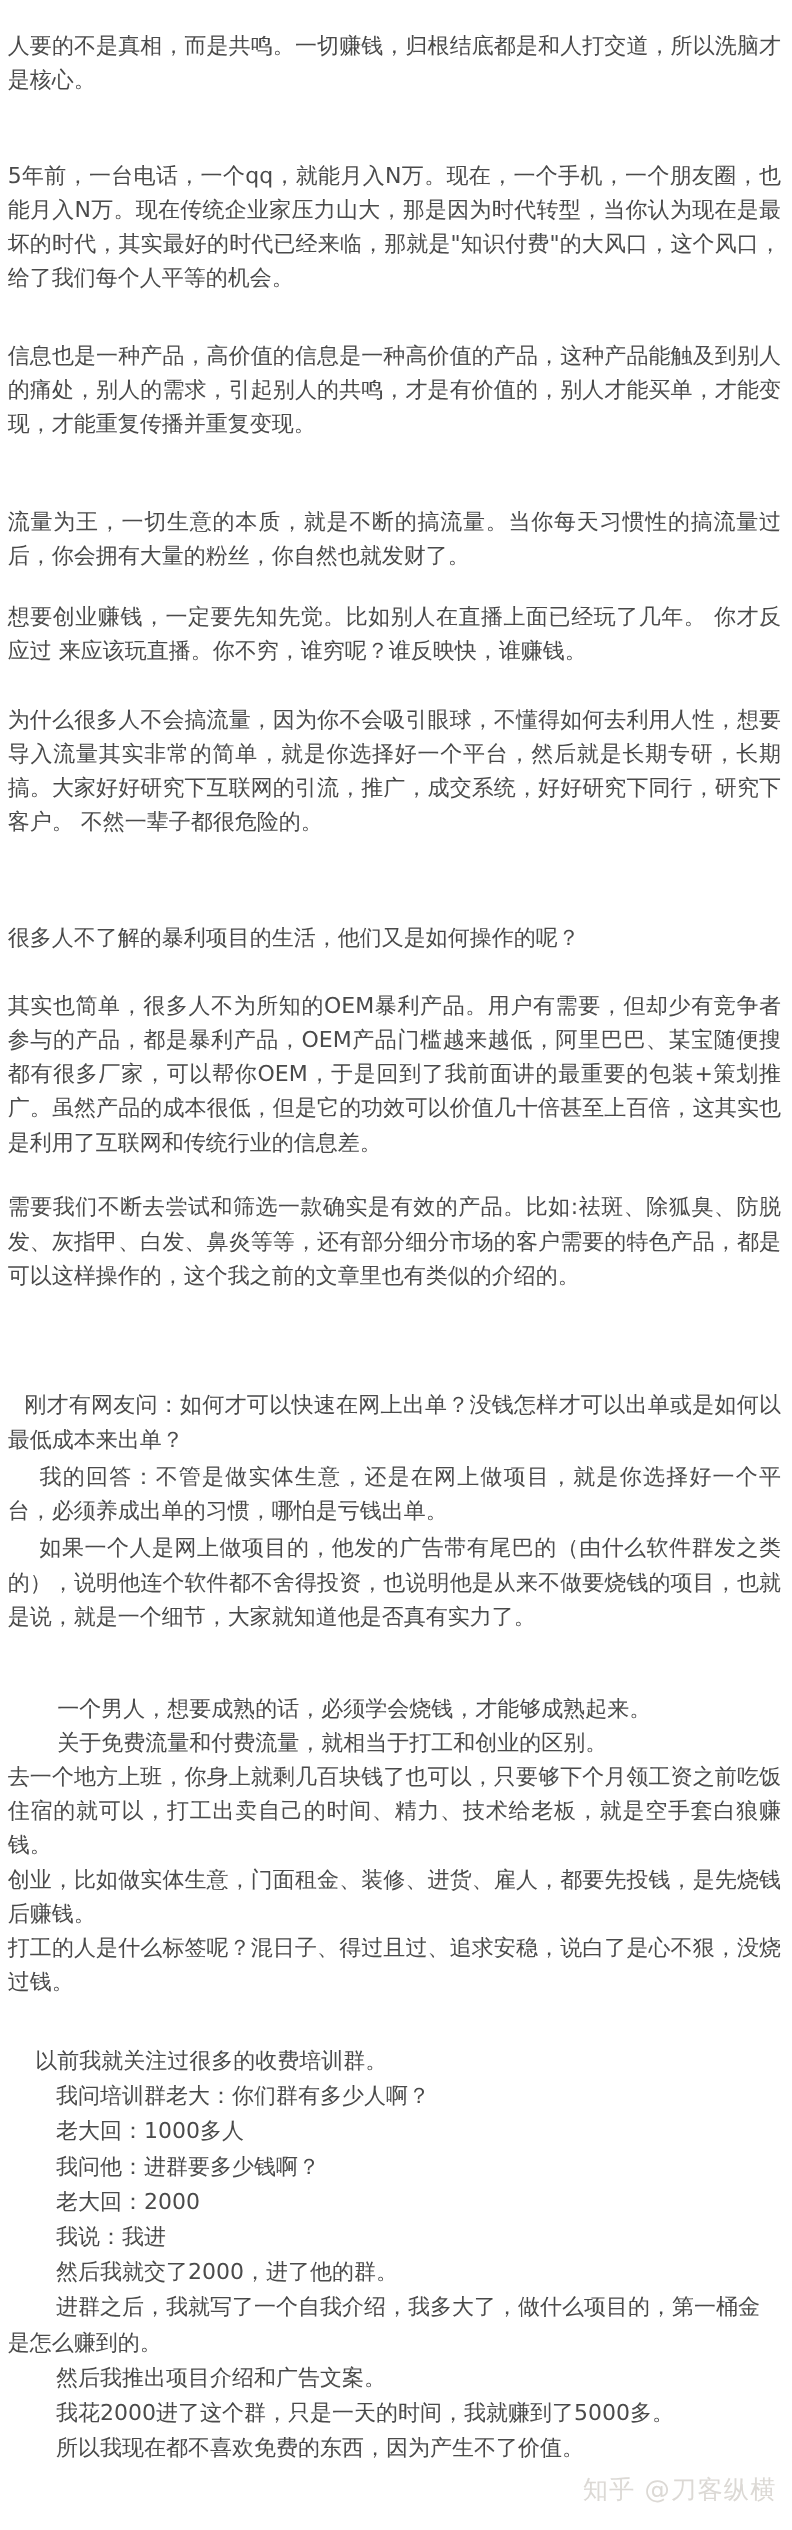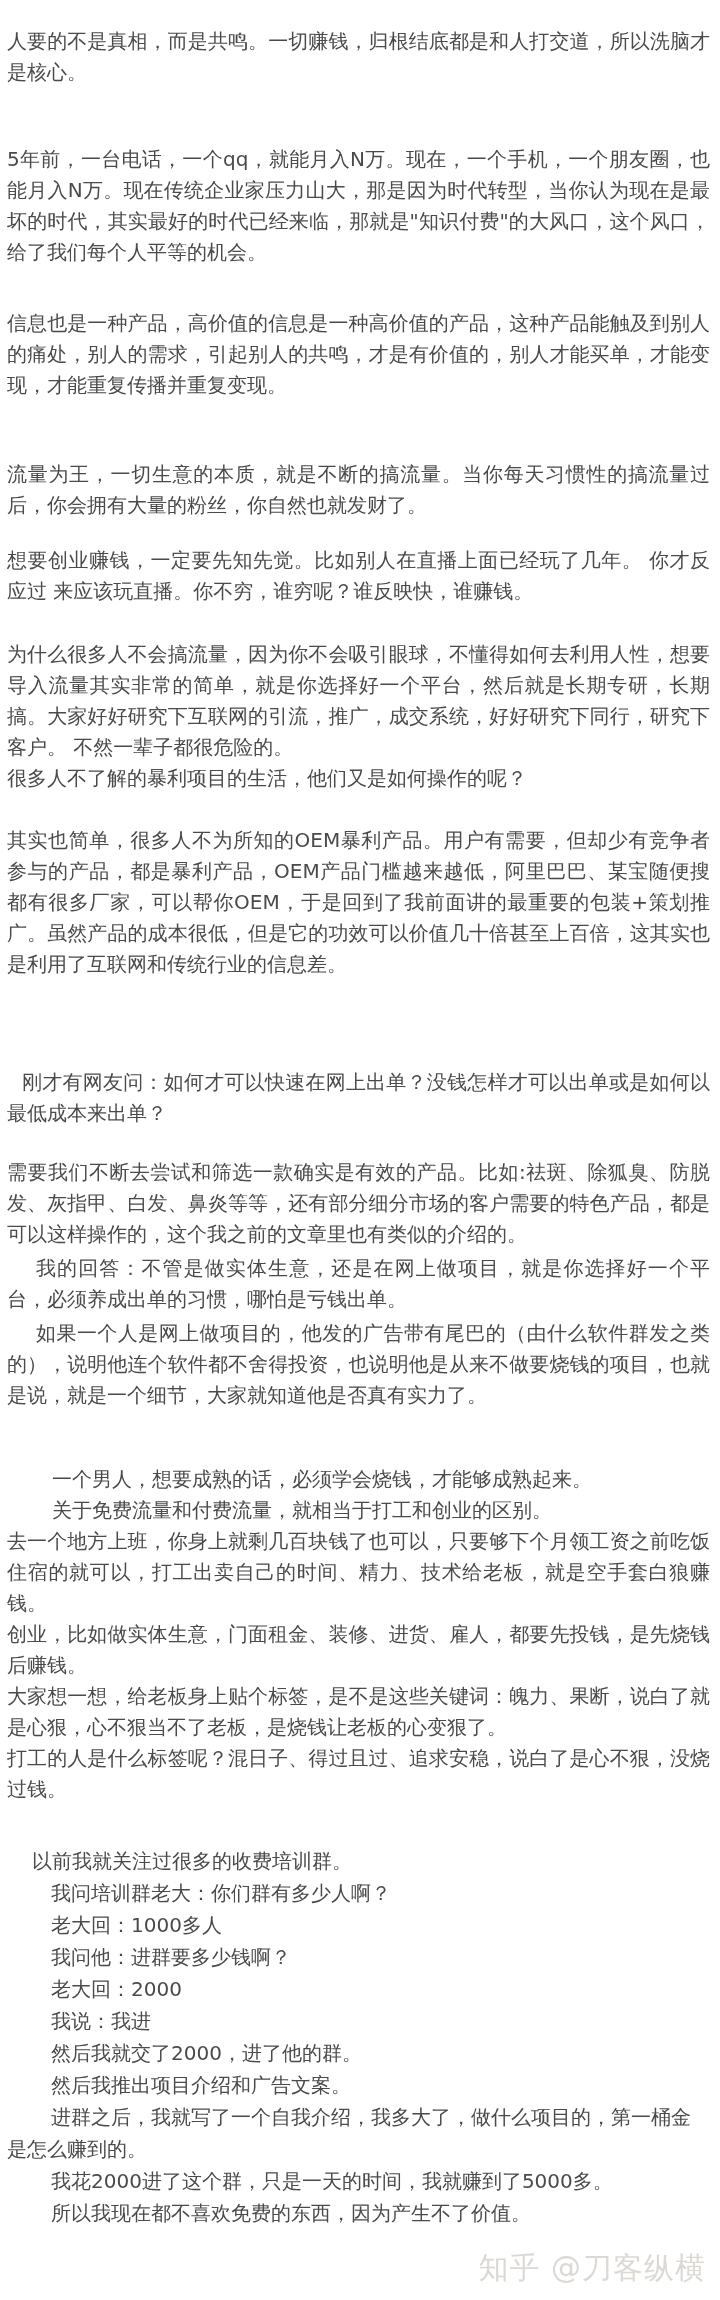--- a/index.html
+++ b/index.html
@@ -30,56 +30,55 @@
     word-break: break-all;
   }
   .para-d {
     line-height: 32px;
     text-align: left;
   }
   .watermark {
     position: absolute;
     top: 2248px;
     right: 14px;
-    font-size: 30px;
+    font-size: 23px;
     color: #dcd9d5;
     letter-spacing: 1px;
     text-shadow: 0 1px 0 #ffffff;
     white-space: nowrap;
   }
 </style>
 </head>
 <body>
 
 <div class="article">
   <p class="para">人要的不是真相，而是共鸣。一切赚钱，归根结底都是和人打交道，所以洗脑才是核心。</p>
   <p class="para" style="margin-top:56px">5年前，一台电话，一个qq，就能月入N万。现在，一个手机，一个朋友圈，也能月入N万。现在传统企业家压力山大，那是因为时代转型，当你认为现在是最坏的时代，其实最好的时代已经来临，那就是"知识付费"的大风口，这个风口，给了我们每个人平等的机会。</p>
   <p class="para" style="margin-top:40px">信息也是一种产品，高价值的信息是一种高价值的产品，这种产品能触及到别人的痛处，别人的需求，引起别人的共鸣，才是有价值的，别人才能买单，才能变现，才能重复传播并重复变现。</p>
   <p class="para" style="margin-top:58px">流量为王，一切生意的本质，就是不断的搞流量。当你每天习惯性的搞流量过后，你会拥有大量的粉丝，你自然也就发财了。</p>
   <p class="para" style="margin-top:24px">想要创业赚钱，一定要先知先觉。比如别人在直播上面已经玩了几年。 你才反应过 来应该玩直播。你不穷，谁穷呢？谁反映快，谁赚钱。</p>
   <p class="para" style="margin-top:32px">为什么很多人不会搞流量，因为你不会吸引眼球，不懂得如何去利用人性，想要导入流量其实非常的简单，就是你选择好一个平台，然后就是长期专研，长期搞。大家好好研究下互联网的引流，推广，成交系统，好好研究下同行，研究下客户。 不然一辈子都很危险的。</p>
-  <p class="para" style="">很多人不了解的暴利项目的生活，他们又是如何操作的呢？</p>
+  <p class="para" style="margin-top:74px">很多人不了解的暴利项目的生活，他们又是如何操作的呢？</p>
   <p class="para" style="margin-top:31px">其实也简单，很多人不为所知的OEM暴利产品。用户有需要，但却少有竞争者参与的产品，都是暴利产品，OEM产品门槛越来越低，阿里巴巴、某宝随便搜都有很多厂家，可以帮你OEM，于是回到了我前面讲的最重要的包装+策划推广。虽然产品的成本很低，但是它的功效可以价值几十倍甚至上百倍，这其实也是利用了互联网和传统行业的信息差。</p>
+  <p class="para" style="margin-top:28px">需要我们不断去尝试和筛选一款确实是有效的产品。比如:祛斑、除狐臭、防脱发、灰指甲、白发、鼻炎等等，还有部分细分市场的客户需要的特色产品，都是可以这样操作的，这个我之前的文章里也有类似的介绍的。</p>
   <p class="para" style="margin-top:87px;text-indent:15px">刚才有网友问：如何才可以快速在网上出单？没钱怎样才可以出单或是如何以最低成本来出单？</p>
-  <p class="para" style="margin-top:28px">需要我们不断去尝试和筛选一款确实是有效的产品。比如:祛斑、除狐臭、防脱发、灰指甲、白发、鼻炎等等，还有部分细分市场的客户需要的特色产品，都是可以这样操作的，这个我之前的文章里也有类似的介绍的。</p>
   <p class="para" style="margin-top:3px;text-indent:29px">我的回答：不管是做实体生意，还是在网上做项目，就是你选择好一个平台，必须养成出单的习惯，哪怕是亏钱出单。</p>
   <p class="para" style="margin-top:3px;text-indent:29px">如果一个人是网上做项目的，他发的广告带有尾巴的（由什么软件群发之类的），说明他连个软件都不舍得投资，也说明他是从来不做要烧钱的项目，也就是说，就是一个细节，大家就知道他是否真有实力了。</p>
   <p class="para" style="margin-top:53px;text-indent:45px">一个男人，想要成熟的话，必须学会烧钱，才能够成熟起来。</p>
   <p class="para" style="text-indent:45px">关于免费流量和付费流量，就相当于打工和创业的区别。</p>
   <p class="para">去一个地方上班，你身上就剩几百块钱了也可以，只要够下个月领工资之前吃饭住宿的就可以，打工出卖自己的时间、精力、技术给老板，就是空手套白狼赚钱。</p>
   <p class="para">创业，比如做实体生意，门面租金、装修、进货、雇人，都要先投钱，是先烧钱后赚钱。</p>
-  <p class="para">大家想一想，给老板身上贴个标签，是不是这些关键词：魄力、果断，说白了就是心狠，心不狠当不了老板，是烧钱让老板的心变狠了。</p>
   <p class="para">打工的人是什么标签呢？混日子、得过且过、追求安稳，说白了是心不狠，没烧过钱。</p>
   <p class="para para-d" style="margin-top:40px;text-indent:25px">以前我就关注过很多的收费培训群。</p>
   <p class="para para-d" style="text-indent:44px">我问培训群老大：你们群有多少人啊？</p>
   <p class="para para-d" style="text-indent:44px">老大回：1000多人</p>
   <p class="para para-d" style="text-indent:44px">我问他：进群要多少钱啊？</p>
   <p class="para para-d" style="text-indent:44px">老大回：2000</p>
   <p class="para para-d" style="text-indent:44px">我说：我进</p>
   <p class="para para-d" style="text-indent:44px">然后我就交了2000，进了他的群。</p>
+  <p class="para para-d" style="text-indent:44px">进群之后，我就写了一个自我介绍，我多大了，做什么项目的，第一桶金是怎么赚到的。</p>
   <p class="para para-d" style="text-indent:44px">然后我推出项目介绍和广告文案。</p>
-  <p class="para para-d" style="text-indent:44px">进群之后，我就写了一个自我介绍，我多大了，做什么项目的，第一桶金是怎么赚到的。</p>
   <p class="para para-d" style="text-indent:44px">我花2000进了这个群，只是一天的时间，我就赚到了5000多。</p>
   <p class="para para-d" style="text-indent:44px">所以我现在都不喜欢免费的东西，因为产生不了价值。</p>
 
 </div>
 
 <div class="watermark">知乎 @刀客纵横</div>
 
 </body></html>

